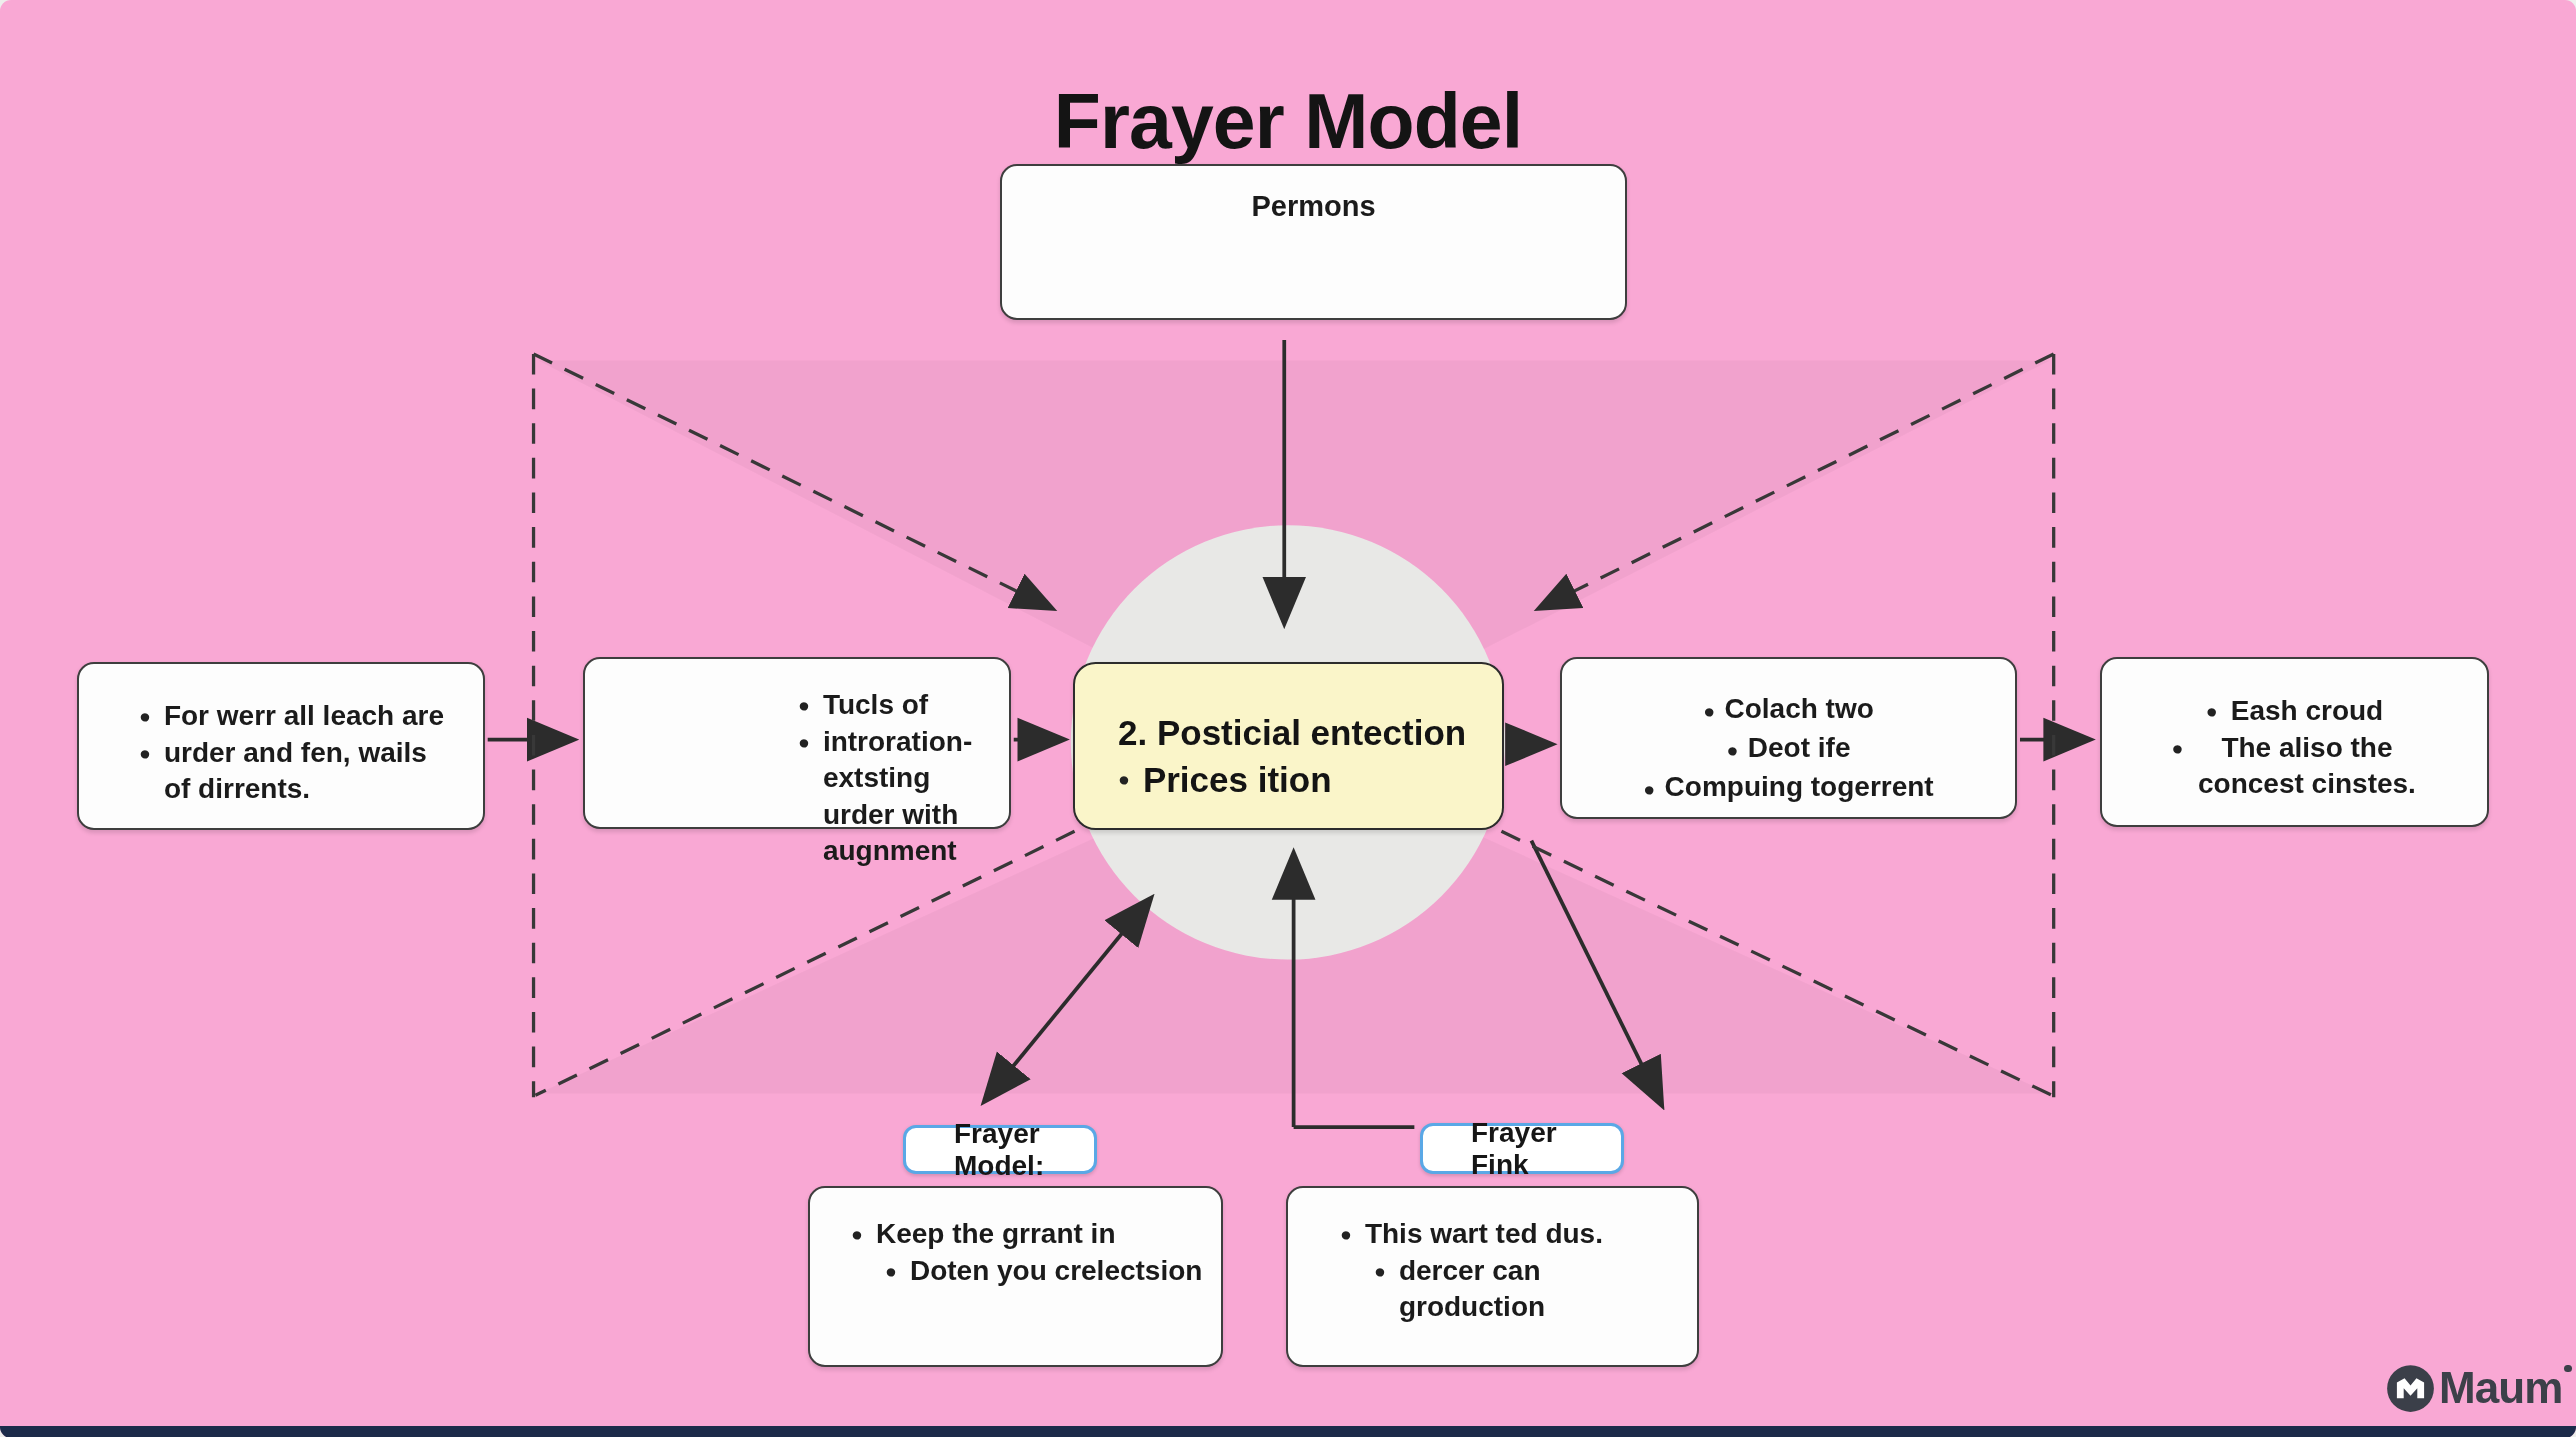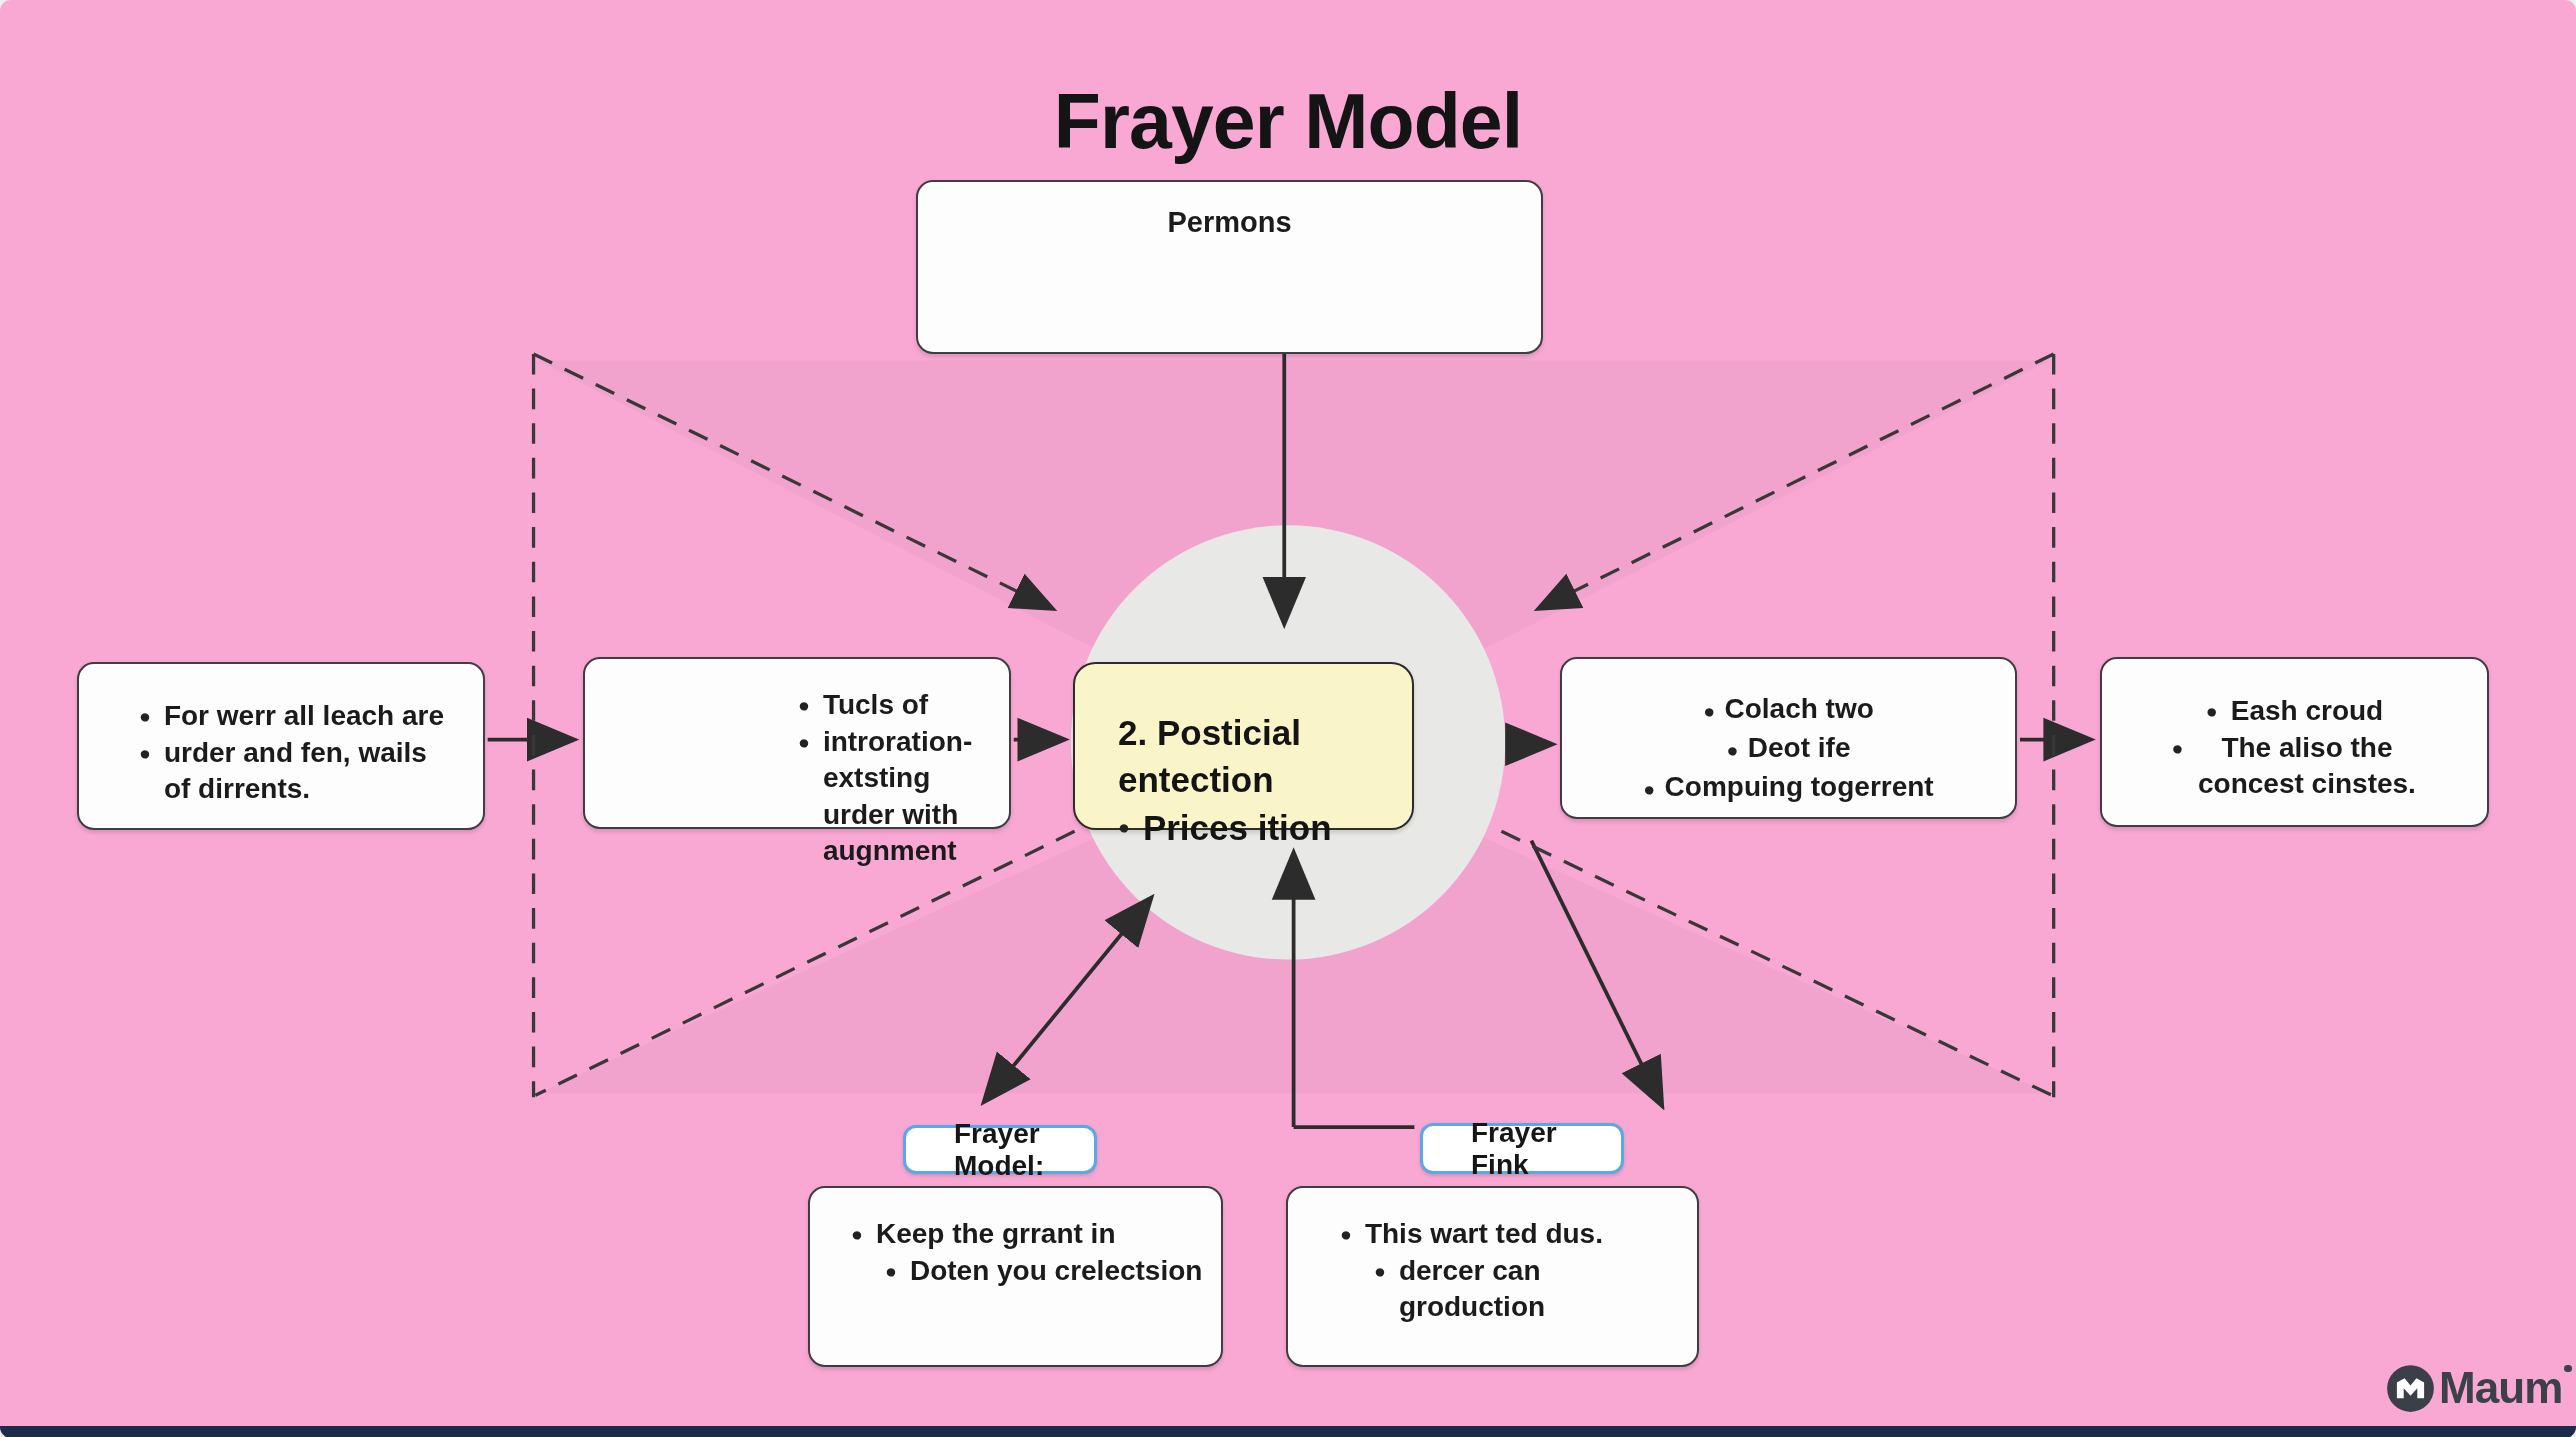--- a/index.html
+++ b/index.html
@@ -109,21 +109,21 @@
     <line x1="570" y1="378" x2="570" y2="1172" stroke="#383838" stroke-width="3.5" stroke-dasharray="22 15"></line>
     <line x1="2194" y1="378" x2="2194" y2="1172" stroke="#383838" stroke-width="3.5" stroke-dasharray="22 15"></line>
     <line x1="570" y1="378" x2="1124" y2="650" stroke="#383838" stroke-width="3.5" stroke-dasharray="22 15" marker-end="url(#ah)"></line>
     <line x1="2194" y1="378" x2="1644" y2="650" stroke="#383838" stroke-width="3.5" stroke-dasharray="22 15" marker-end="url(#ah)"></line>
     <line x1="1148" y1="888" x2="572" y2="1170" stroke="#383838" stroke-width="3.5" stroke-dasharray="22 15"></line>
     <line x1="1604" y1="888" x2="2192" y2="1170" stroke="#383838" stroke-width="3.5" stroke-dasharray="22 15"></line>
   </svg>
 
   <div class="title">Frayer Model</div>
 
-  <div class="node" style="left:916px;top:164px;width:627px;height:174px;margin-top:16px;">
+  <div class="node" style="left:1000px;top:164px;width:627px;height:156px;">
     <div class="topbox-label">Permons</div>
   </div>
 
   <div class="node" style="left:77px;top:662px;width:408px;height:168px;">
     <div class="bullets" style="padding:34px 22.5px 0 60px;">
       <div class="bi">
         <span class="b">●</span>
         <span class="bt">For werr all leach are</span>
       </div>
       <div class="bi">
@@ -139,21 +139,21 @@
         <span class="b">●</span>
         <span class="bt">Tucls of</span>
       </div>
       <div class="bi">
         <span class="b">●</span>
         <span class="bt" style="width:185px;">introration- extsting urder with augnment</span>
       </div>
     </div>
   </div>
 
-  <div class="node center" style="left:1073px;top:662px;width:341px;height:168px;">
+  <div class="node center" style="left:1073px;top:662px;width:431px;height:168px;">
     <div style="padding:45px 28px 0 43px;">
       <div class="centerline">2. Posticial entection</div>
       <div class="bi centerline">
         <span class="b" style="line-height:47px;">●</span>
         <span class="bt">Prices ition</span>
       </div>
     </div>
   </div>
 
   <div class="node" style="left:1560px;top:657px;width:457px;height:162px;">

